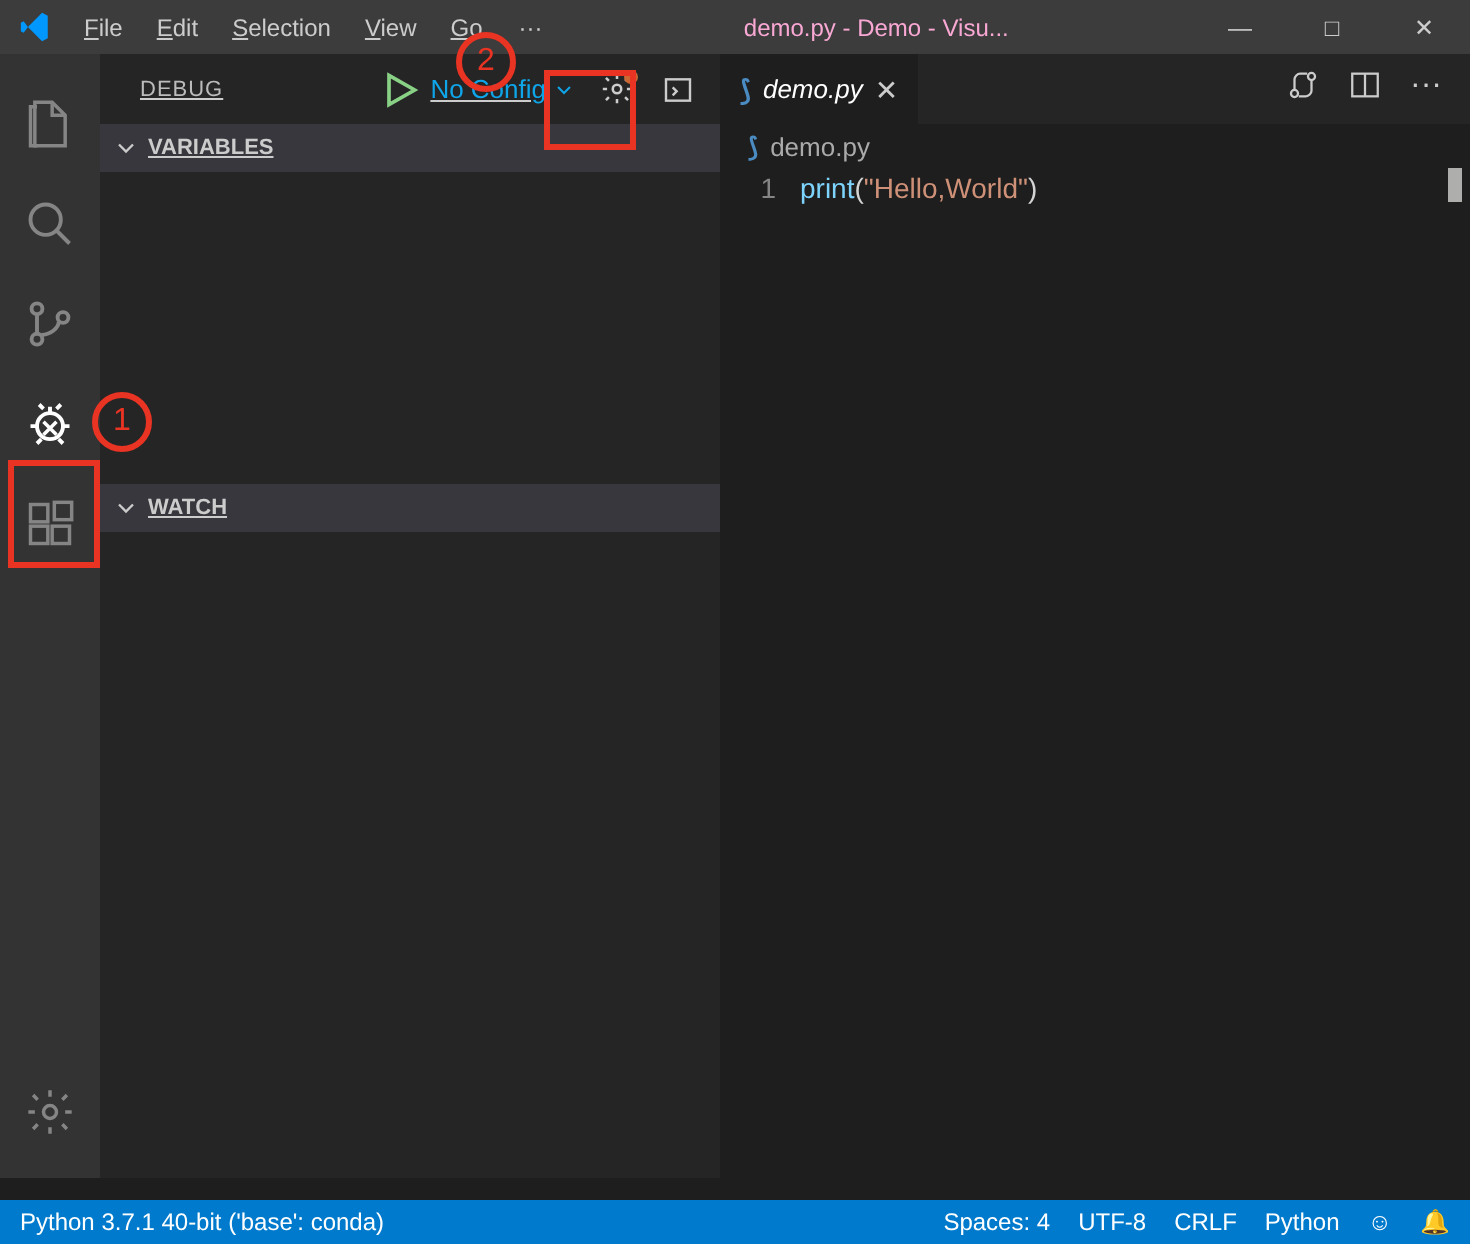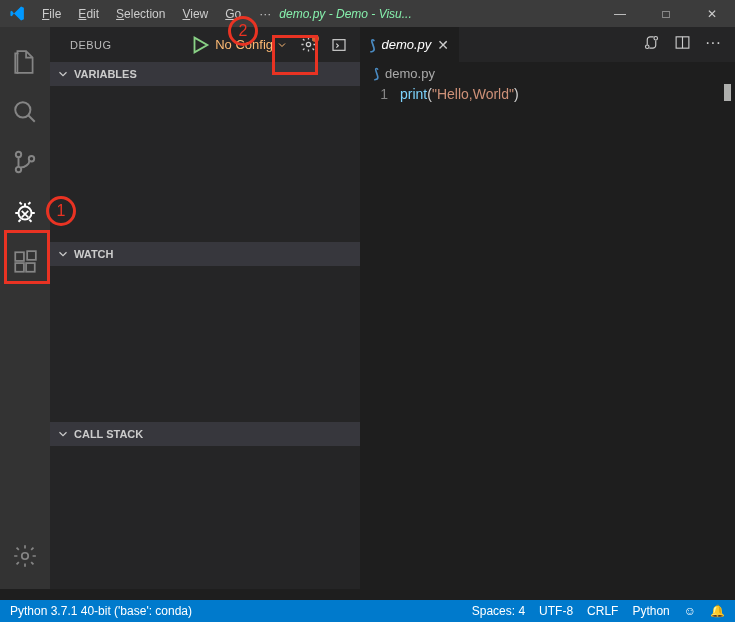--- a/index.html
+++ b/index.html
@@ -4,35 +4,35 @@
 <style>
 *{margin:0;padding:0;box-sizing:border-box;font-family:"Segoe UI",Arial,sans-serif;}
 body{width:735px;height:622px;background:#1e1e1e;color:#ccc;overflow:hidden;position:relative;}
 .titlebar{height:27px;background:#3c3c3c;display:flex;align-items:center;font-size:12px;color:#ccc;}
 .titlebar .logo{width:35px;display:flex;justify-content:center;align-items:center;}
 .titlebar .logo svg{width:17px;height:17px;}
 .menu{display:flex;gap:3px;}
 .menu-item{padding:4px 7px;cursor:default;}
 .menu-item u{text-decoration:underline;}
 .menu-ell{padding:4px 8px;}
-.title-text{flex:1;text-align:left;color:#86efac;white-space:nowrap;overflow:hidden;font-style:italic;}
+.title-text{flex:1;text-align:center;color:#f9a8d4;white-space:nowrap;overflow:hidden;}
 .winctl{display:flex;}
 .winbtn{width:46px;height:30px;display:flex;align-items:center;justify-content:center;color:#ccc;}
 .body{display:flex;height:562px;}
 .activitybar{width:50px;background:#333;display:flex;flex-direction:column;align-items:center;padding-top:10px;}
 .act-item{width:50px;height:50px;display:flex;align-items:center;justify-content:center;color:#858585;}
 .act-item.active{color:#fff;}
 .act-item svg{width:26px;height:26px;}
 .act-spacer{flex:1;}
-.sidebar{width:310px;background:#252526;display:flex;flex-direction:column;}
+.sidebar{width:310px;background:#252526;display:flex;flex-direction:column;text-decoration:underline;}
 .side-hdr{height:35px;display:flex;align-items:center;padding:0 10px 0 20px;font-size:11px;color:#bbb;}
 .side-hdr .lbl{letter-spacing:0.5px;}
 .side-hdr .rgroup{margin-left:auto;display:flex;align-items:center;gap:4px;}
 .playbtn{display:flex;align-items:center;justify-content:center;width:22px;height:22px;color:#89d185;}
-.cfgsel{color:#fdba74;font-size:13px;display:flex;align-items:center;gap:3px;}
+.cfgsel{color:#0ea5e9;font-size:13px;display:flex;align-items:center;gap:3px;}
 .gearbtn{display:flex;align-items:center;justify-content:center;width:32px;height:24px;position:relative;color:#ccc;}
 .gearbtn .dot{position:absolute;top:2px;right:5px;width:7px;height:7px;background:#cc6633;border-radius:50%;}
 .consolebtn{display:flex;align-items:center;justify-content:center;width:22px;height:22px;color:#ccc;}
 .panelhdr{height:24px;background:#37373d;display:flex;align-items:center;padding-left:6px;font-size:11px;font-weight:600;color:#ccc;gap:4px;}
 .panelhdr svg{width:14px;height:14px;}
 .panelbody{flex:0 0 auto;background:#252526;}
 .pb1{height:156px;}
 .pb2{height:156px;}
 .editor{flex:1;background:#1e1e1e;display:flex;flex-direction:column;}
 .tabbar{height:35px;background:#252526;display:flex;align-items:center;}
@@ -168,26 +168,20 @@
         <span>VARIABLES</span>
       </div>
     <div class="panelbody pb1"></div>
     <div class="panelhdr">
         <svg viewBox="0 0 24 24" fill="none" stroke="currentColor" stroke-width="2">
           <path d="M6 9l6 6 6-6"></path>
         </svg>
         <span>WATCH</span>
       </div>
     <div class="panelbody pb2"></div>
-    <div class="panelhdr">
-        <svg viewBox="0 0 24 24" fill="none" stroke="currentColor" stroke-width="2">
-          <path d="M6 9l6 6 6-6"></path>
-        </svg>
-        <span>CALL STACK</span>
-      </div>
     <div class="panelbody" style="flex:1"></div>
   </div>
 
   <div class="editor">
     <div class="tabbar">
       <div class="tab">
         <span class="pyicon">⟆</span>
         <span class="fname">demo.py</span>
         <span class="close">✕</span>
       </div>

